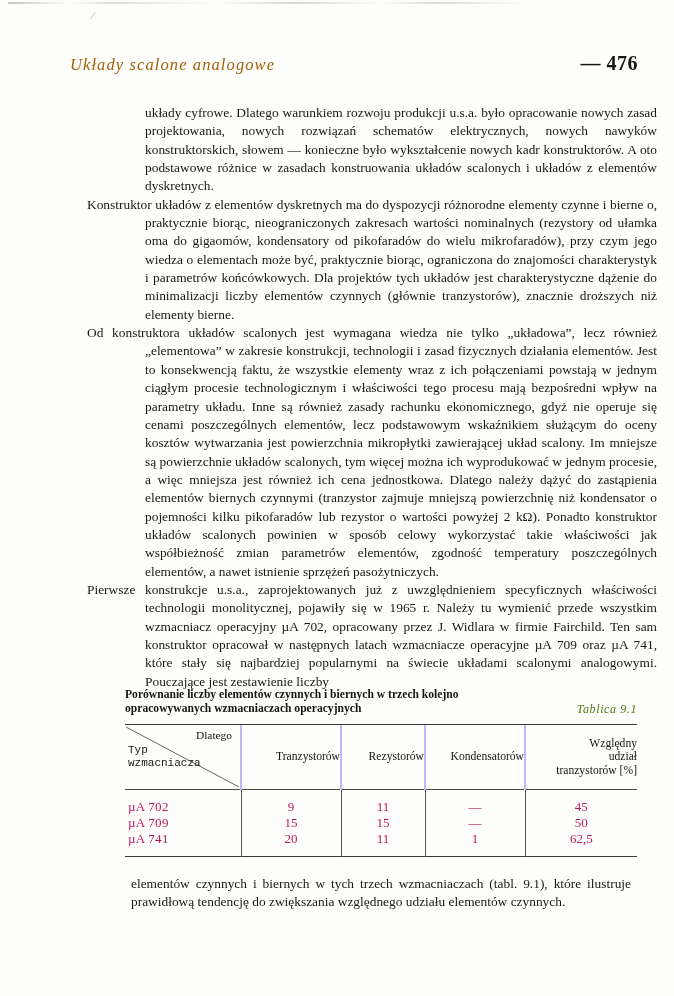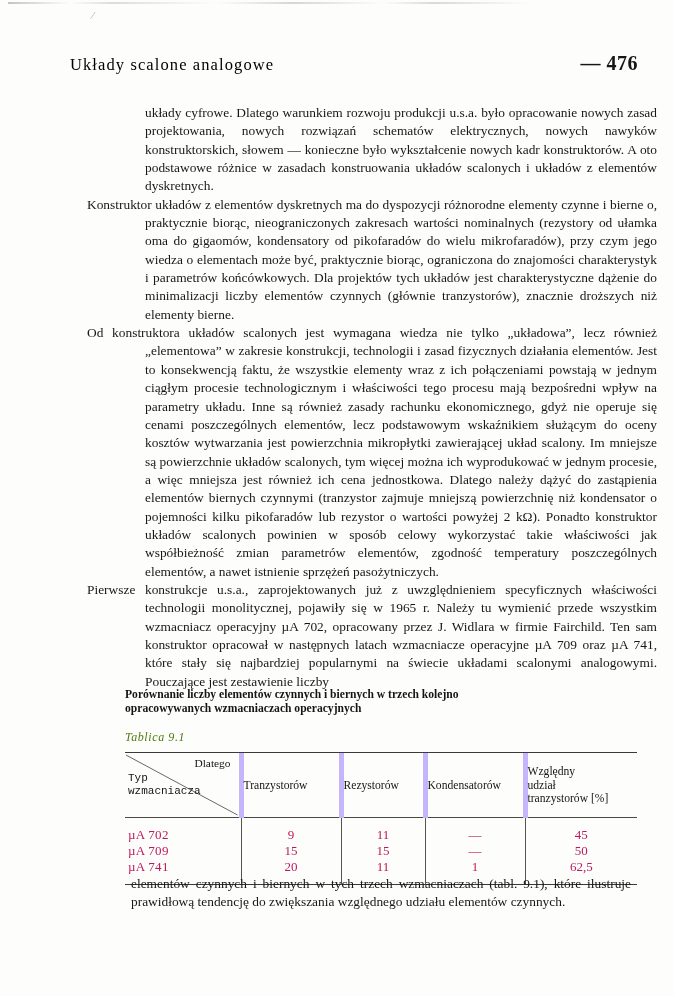--- a/index.html
+++ b/index.html
@@ -46,23 +46,24 @@
   .runhead {
     position: absolute;
     top: 52px;
     left: 70px;
     right: 36px;
     display: flex;
     align-items: baseline;
     justify-content: space-between;
   }
   .runhead-title {
+    font-style: italic;
     font-size: 16.5px;
     letter-spacing: 1.1px;
-    color: #000000;
+    color: #a16207;
   }
   .runhead-folio {
     font-weight: bold;
     font-size: 20px;
     letter-spacing: .5px;
     color: #161614;
     white-space: nowrap;
   }
 
   
@@ -98,21 +99,20 @@
     position: absolute;
     left: 125px;
     top: 688px;
     width: 512px;
   }
   .tbl-caption {
     display: flex;
     align-items: flex-start;
     justify-content: space-between;
     margin-bottom: 7px;
-    flex-direction: column;
   }
   .tbl-caption-text {
     font-weight: bold;
     font-size: 11.6px;
     line-height: 14.2px;
     max-width: 360px;
     color: #15150f;
   }
   .tbl-caption-num {
     font-style: italic;
@@ -133,23 +133,23 @@
     vertical-align: middle;
   }
   .rule-top td   { border-top: 1.1px solid #3a3a36; height: 0; font-size: 0; }
   .rule-mid td   { border-top: 1px solid #4a4a44;  height: 0; font-size: 0; }
   .rule-bot td   { border-top: 1.1px solid #3a3a36; height: 0; font-size: 0; }
 
   .hdr-row th {
     height: 64px;
     font-size: 11.6px;
     line-height: 13.4px;
-    text-align: left;
+    text-align: right;
     color: #15150f;
-    border-left: 5px solid #c4b5fd;
+    border-left: 2px solid #c4b5fd;
   }
   .hdr-row th.corner {
     border-left: none;
     text-align: left;
     position: relative;
   }
   
   .corner-diag {
     position: absolute;
     inset: 0;

